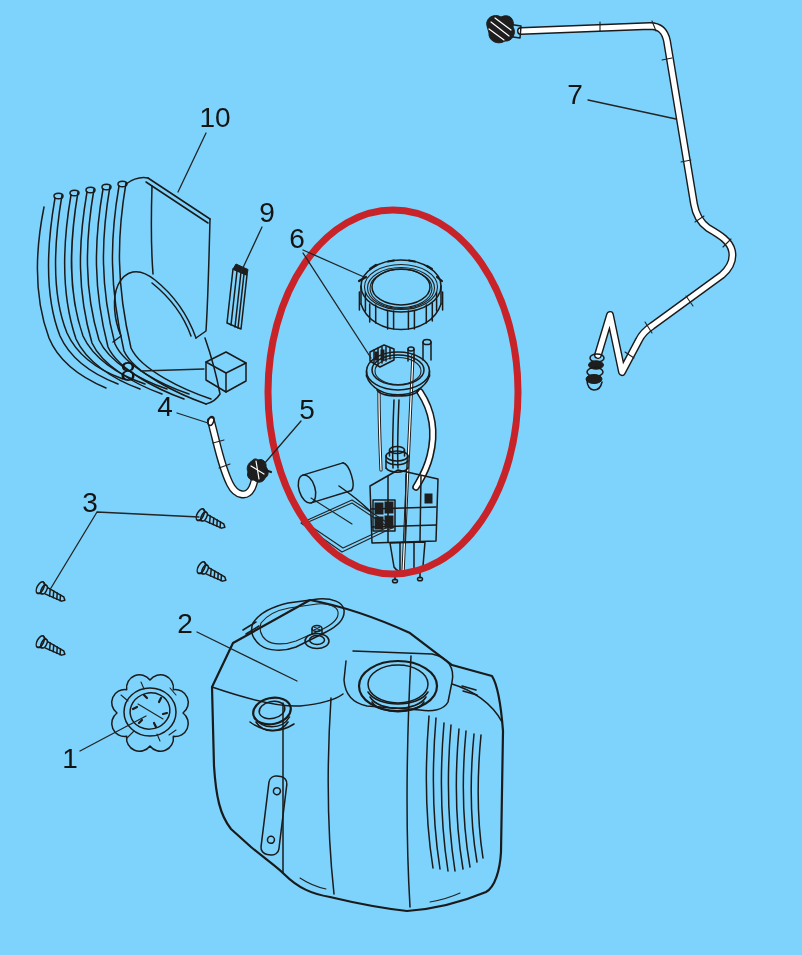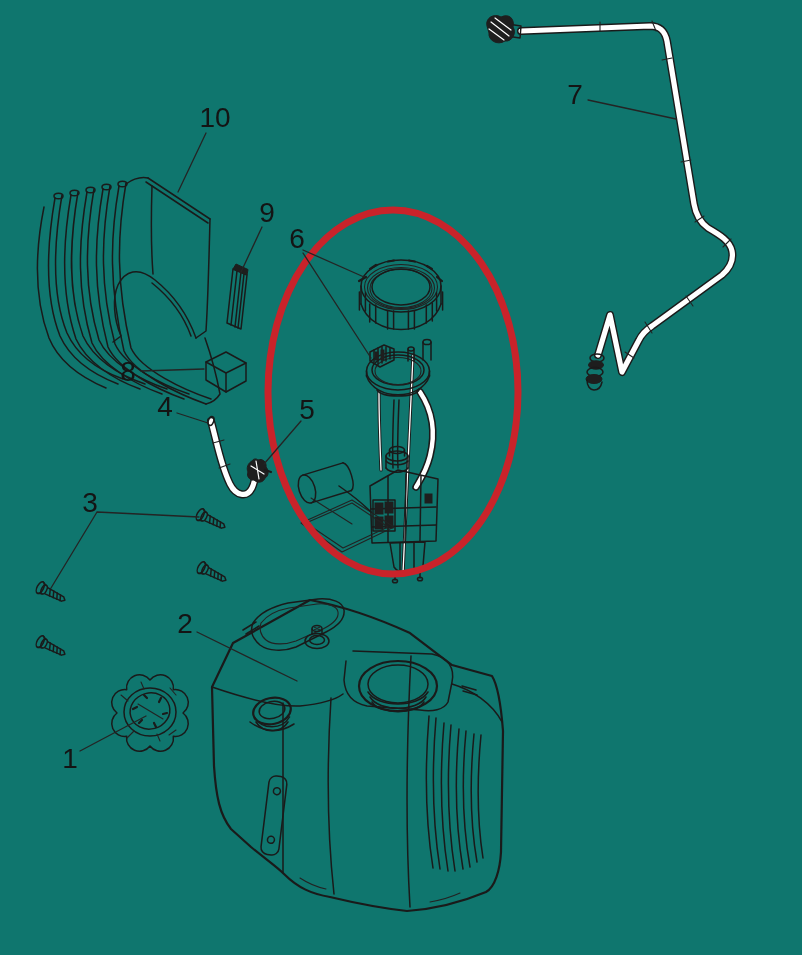--- a/index.html
+++ b/index.html
@@ -1,16 +1,16 @@
 <!DOCTYPE html>
 <html><head>
 <meta charset="utf-8">
 <style>
   html,body{margin:0;padding:0;background:#fff;}
-  .page{position:relative;width:802px;height:955px;background:#0f766e;overflow:hidden;
+  .page{position:relative;width:802px;height:955px;background:#7dd3fc;overflow:hidden;
         font-family:"Liberation Sans",sans-serif;}
   svg{display:block;}
   .s  {fill:none;stroke:#1a1a1a;stroke-width:1.5;stroke-linecap:round;stroke-linejoin:round;}
   .s2 {fill:none;stroke:#1a1a1a;stroke-width:2.2;stroke-linecap:round;stroke-linejoin:round;}
   .thin{fill:none;stroke:#222;stroke-width:1.1;stroke-linecap:round;stroke-linejoin:round;}
   .dk {fill:#1e1e1e;stroke:#1e1e1e;stroke-width:1;}
   .wslit{fill:none;stroke:#ffffff;stroke-width:1.2;stroke-linecap:round;}
   .to {fill:none;stroke:#1a1a1a;stroke-width:8;stroke-linecap:round;stroke-linejoin:round;}
   .ti {fill:none;stroke:#ffffff;stroke-width:5.2;stroke-linecap:round;stroke-linejoin:round;}
   .go {fill:none;stroke:#1a1a1a;stroke-width:7.5;stroke-linecap:round;stroke-linejoin:round;}

